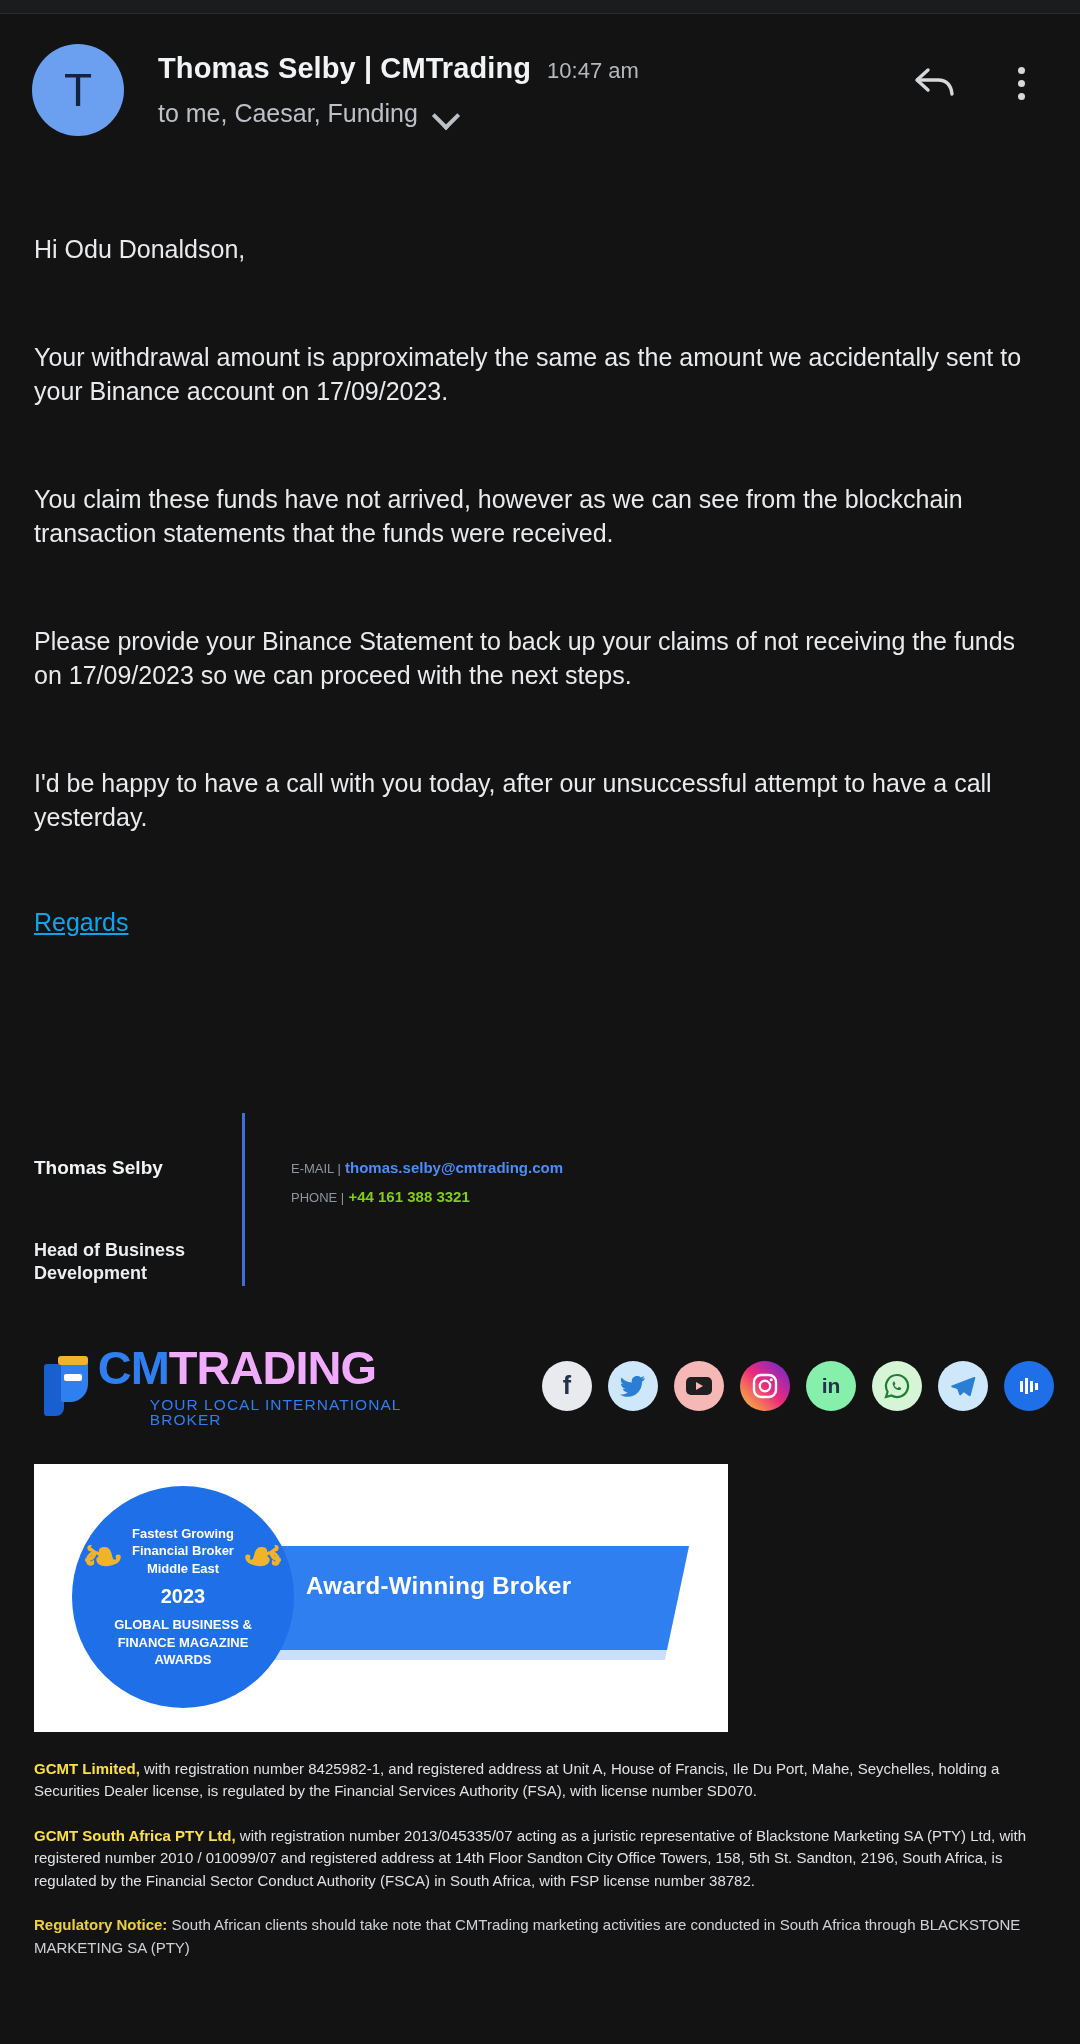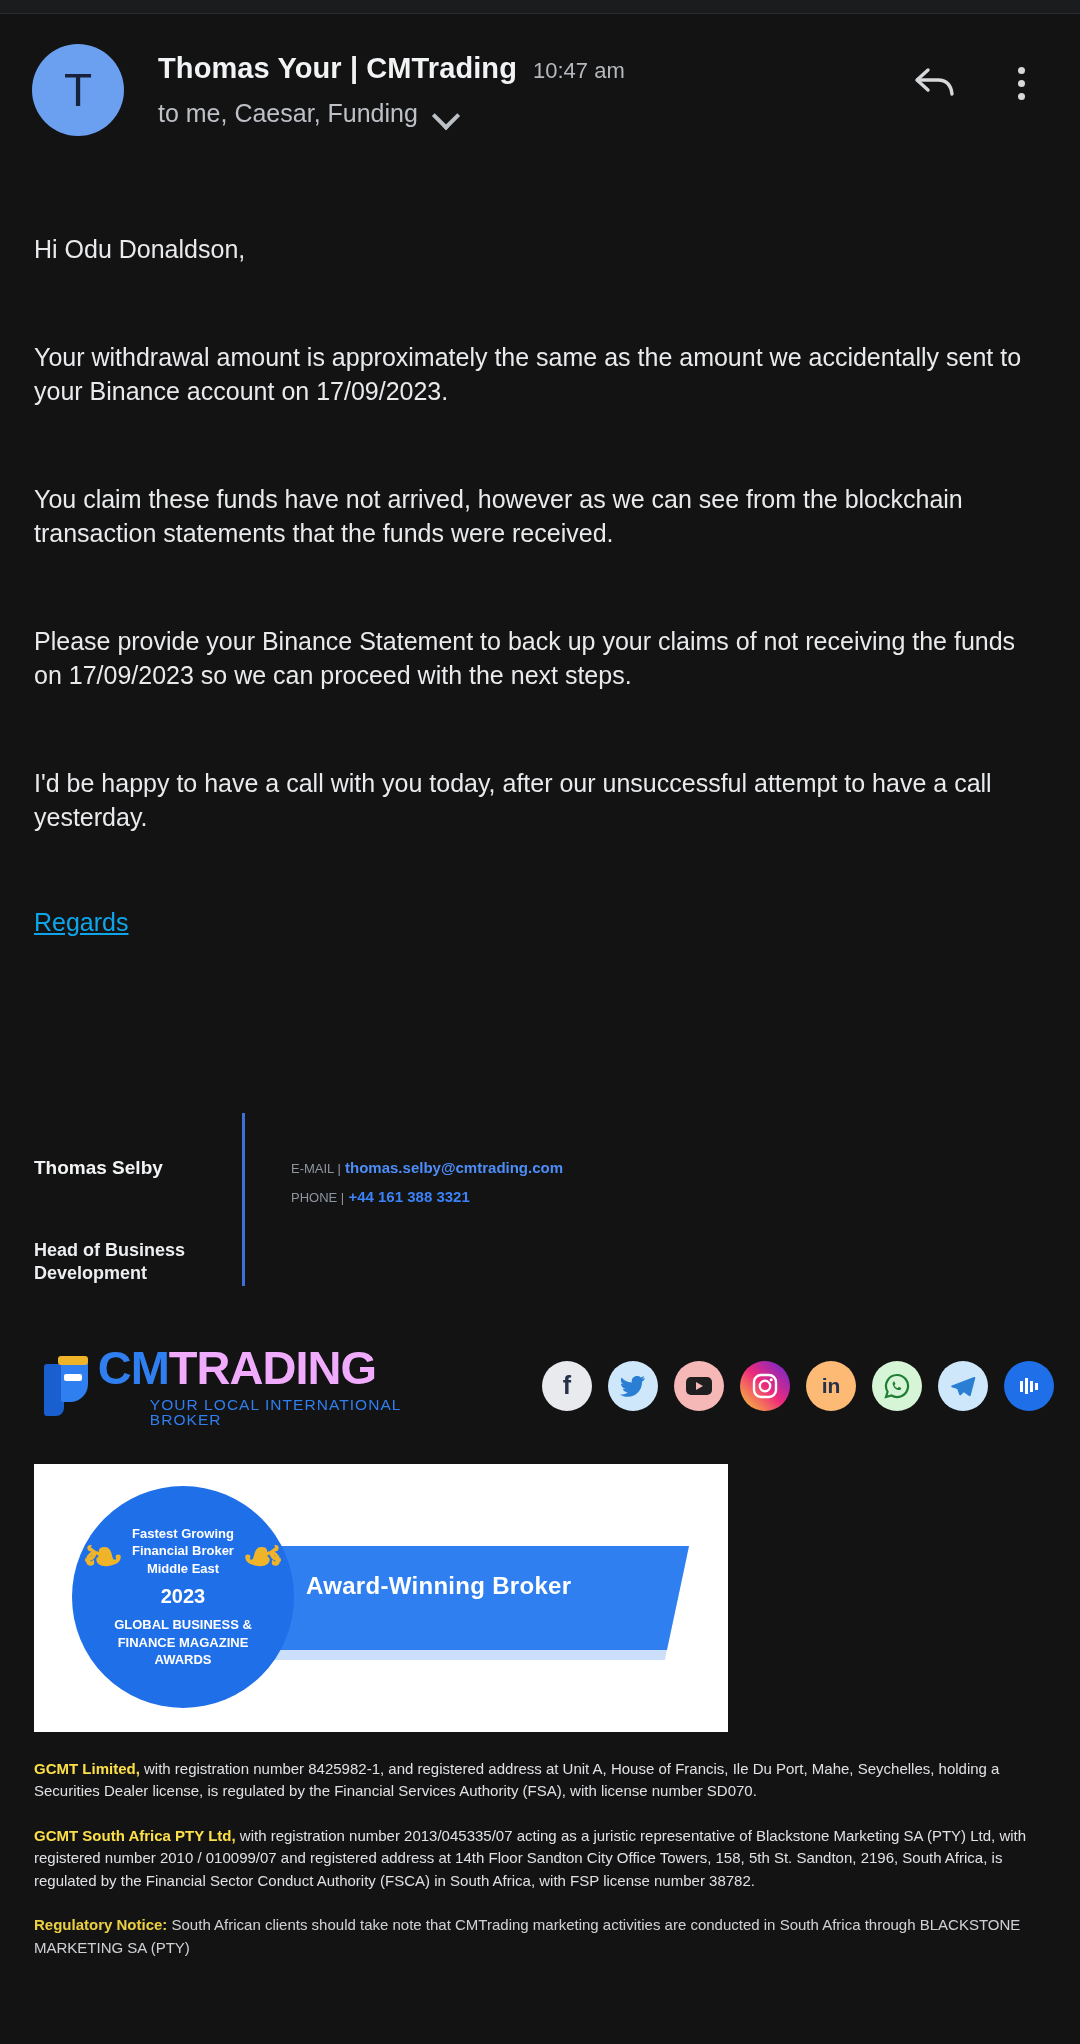--- a/index.html
+++ b/index.html
@@ -154,21 +154,21 @@
     align-self: stretch;
     min-height: 130px;
   }
   .sig-right {
     padding-top: 46px;
     font-size: 15px;
   }
   .sig-row { margin-bottom: 12px; color: #c7cad0; }
   .sig-label { color: #8f95a0; font-size: 13px; }
   .sig-val-link { color: #4d8df7; font-weight: bold; }
-  .sig-val { color: #3b82f6; font-weight: bold; }
+  .sig-val { color: #84cc16; font-weight: bold; }
 
   
   .brand-row {
     display: flex;
     align-items: center;
     margin-top: 58px;
     padding-left: 18px;
   }
   .logo {
     display: flex;
@@ -234,21 +234,21 @@
     border-radius: 50%;
     display: flex; align-items: center; justify-content: center;
     font-size: 25px;
     color: #1b1c1e;
     font-weight: bold;
   }
   .soc.fb { background: #e8eaed; color: #25324a; }
   .soc.tw { background: #cfe7fb; color: #2a7fd4; }
   .soc.yt { background: #f6b7b7; color: #2a2a2a; }
   .soc.ig { background: linear-gradient(45deg,#f9ce34,#ee2a7b,#6228d7); color:#fff; }
-  .soc.li { background: #fdba74; color: #25324a; }
+  .soc.li { background: #86efac; color: #25324a; }
   .soc.wa { background: #d6f5d6; color: #1e7d32; }
   .soc.tg { background: #cfe7fb; color: #2a7fd4; }
   .soc.cm { background: #1f6fe8; color: #ffffff; }
   .soc svg { display:block; }
 
   
   .award {
     margin-top: 36px;
     margin-left: 8px;
     width: 694px;
@@ -318,21 +318,21 @@
 <body>
 
 <div class="topbar"></div>
 
 <div class="frame">
 
   <div class="msg-header">
     <div class="avatar">T</div>
     <div class="hdr-text">
       <div class="hdr-line1">
-        <span class="sender">Thomas Your | CMTrading</span>
+        <span class="sender">Thomas Selby | CMTrading</span>
         <span class="time">10:47 am</span>
       </div>
       <div class="hdr-line2">
         <span class="recipients">to me, Caesar, Funding</span>
         <span class="chev"></span>
       </div>
     </div>
     <div class="hdr-actions">
       <div class="icon-btn">
         <svg width="42" height="34" viewBox="0 0 42 34" fill="none">

